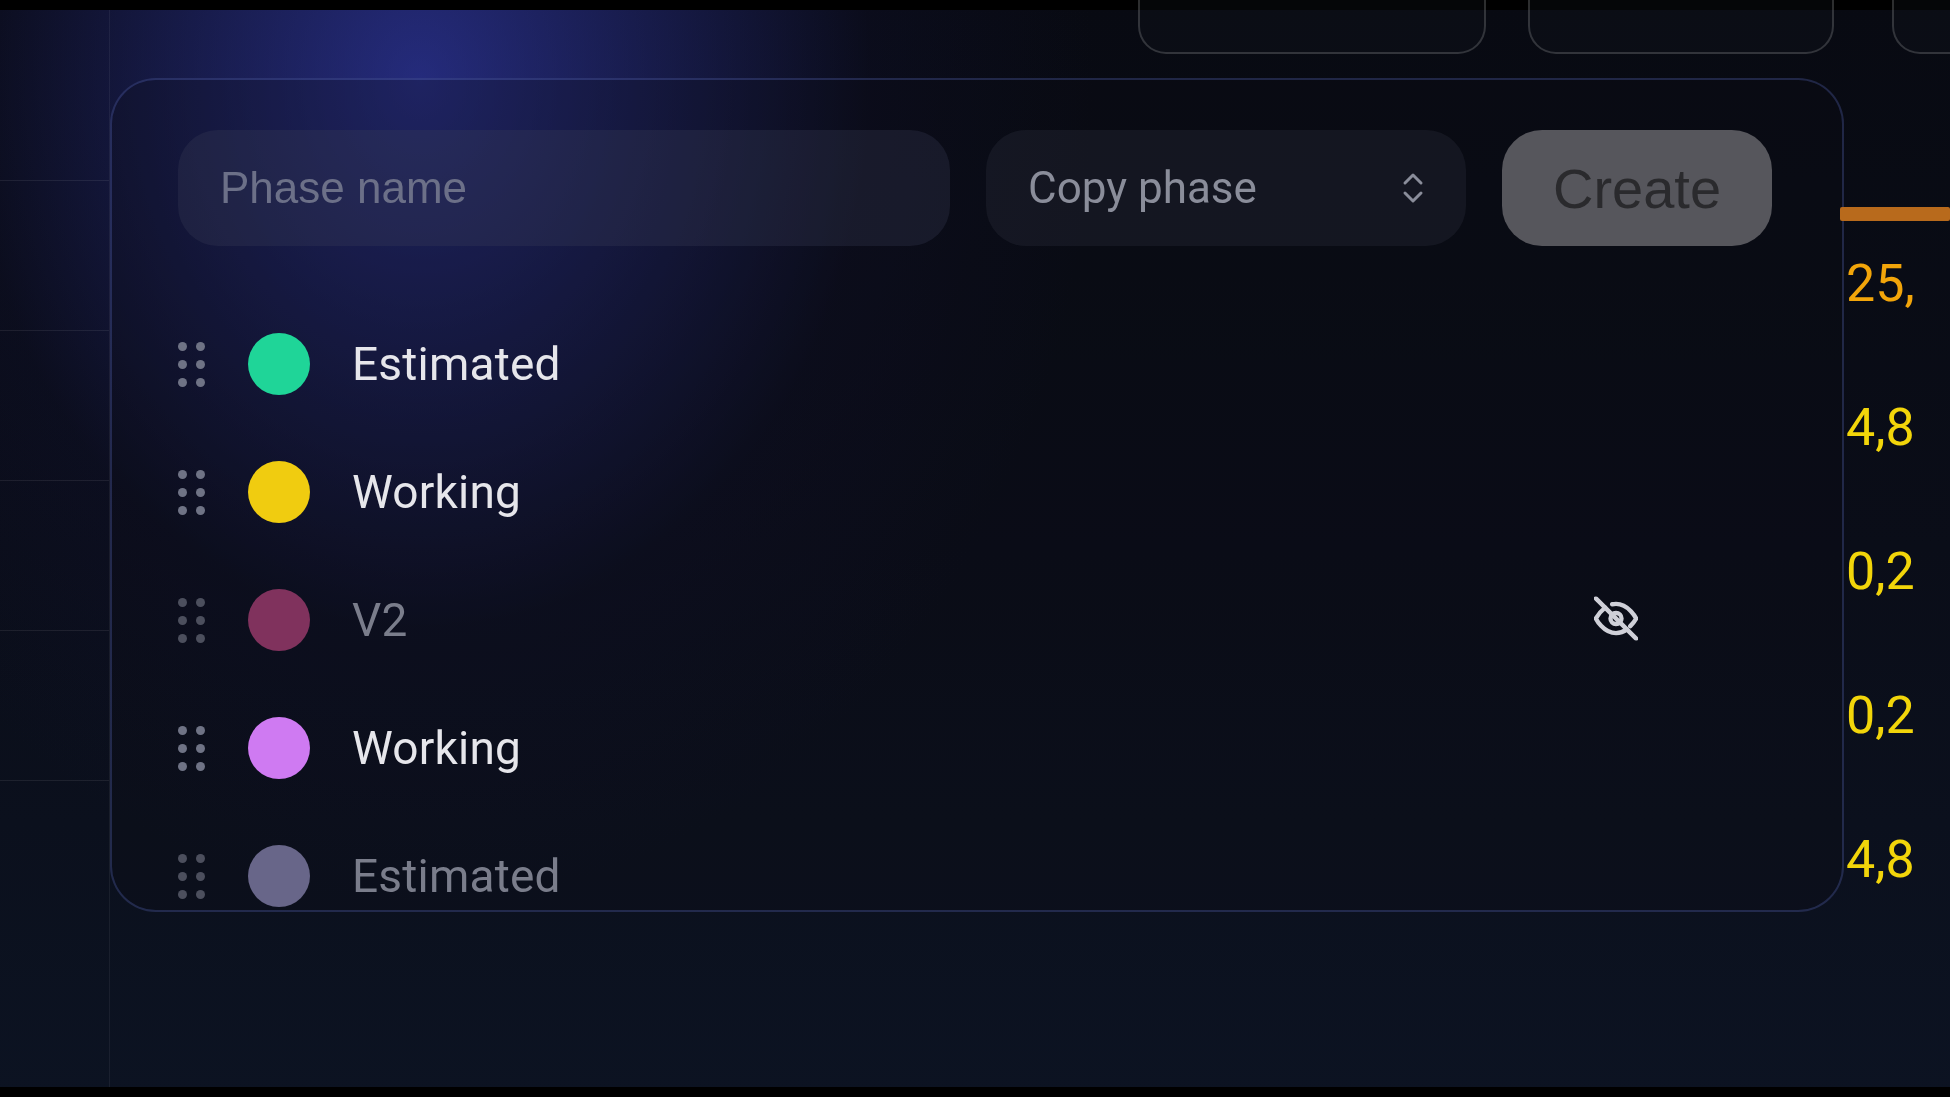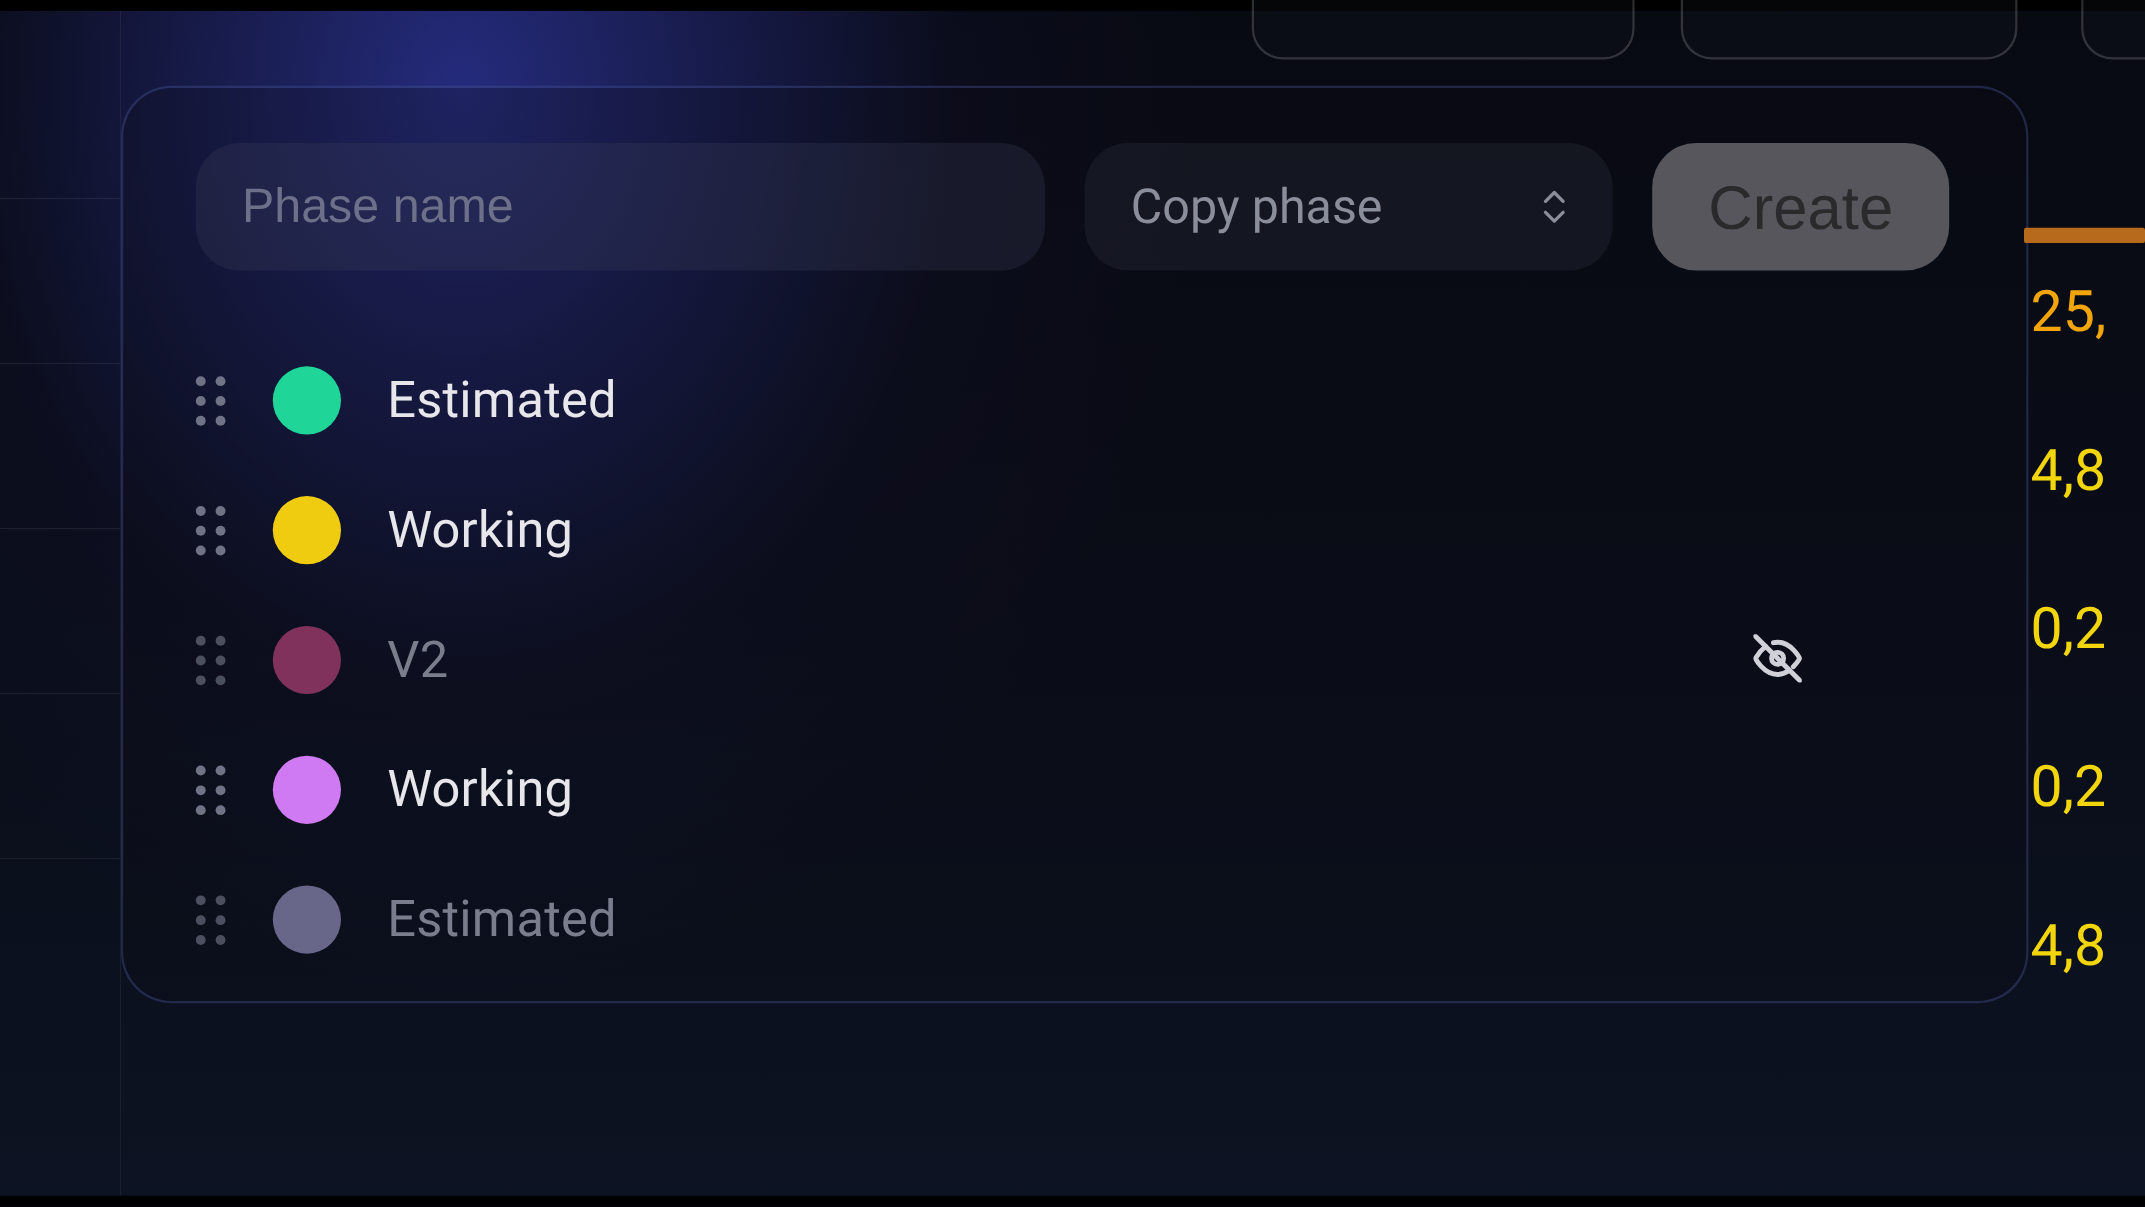--- a/index.html
+++ b/index.html
@@ -133,21 +133,21 @@
     cursor: not-allowed;
   }
 
   .phase-list {
     position: absolute;
     left: 66px;
     top: 226px;
     right: 60px;
     display: flex;
     flex-direction: column;
-    gap: 2px;
+    gap: 12px;
   }
   .phase-row {
     position: relative;
     display: flex;
     align-items: center;
     height: 116px;
   }
   .drag-handle {
     width: 70px;
     display: flex;

